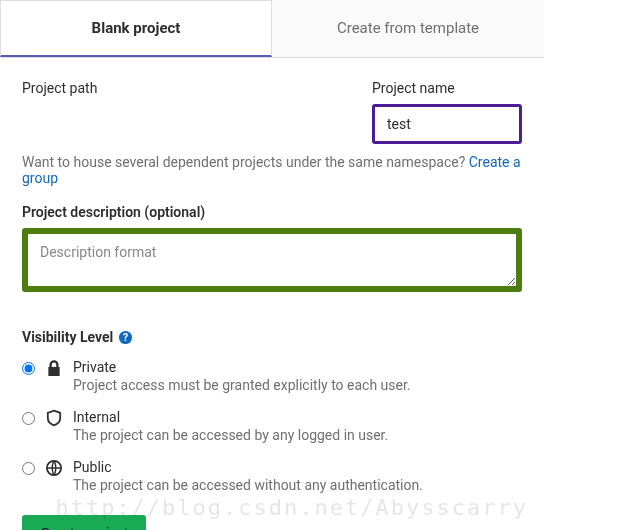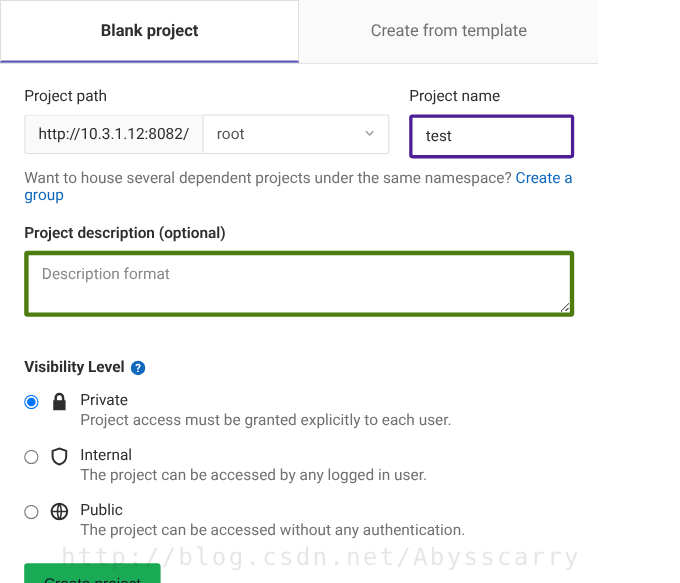--- a/index.html
+++ b/index.html
@@ -86,21 +86,21 @@
     }
     .hint {
       font-size: 14px;
       color: #707070;
       margin-top: 10px;
     }
     .hint a { color: #1068bf; text-decoration: none; }
     .section { margin-top: 18px; }
     .textarea {
       width: 100%;
-      border: 4px solid #4d7c0f;
+      border: 6px solid #4d7c0f;
       border-radius: 3px;
       padding: 10px 12px;
       font-size: 14px;
       color: #888;
       min-height: 60px;
       resize: vertical;
       font-family: inherit;
     }
     .textarea::placeholder { color: #888; }
     .vis-heading {
@@ -166,31 +166,20 @@
 <div class="tabs">
   <div class="tab active">Blank project</div>
   <div class="tab">Create from template</div>
 </div>
 
 <div class="form">
 
   <div class="path-row">
     <div class="path-col">
       <label class="label">Project path</label>
-      <div class="input-group">
-        <div class="input-prefix">http://10.3.1.12:8082/</div>
-        <div class="select-wrap">
-          <span class="select-value">root</span>
-          <span class="chevron">
-            <svg width="10" height="10" viewBox="0 0 12 12">
-                  <path d="M2 4 L6 8 L10 4" stroke="#999" stroke-width="1.5" fill="none"></path>
-                </svg>
-          </span>
-        </div>
-      </div>
     </div>
     <div class="name-col">
       <label class="label">Project name</label>
       <input class="text-input" type="text" value="test" style="">
     </div>
   </div>
 
   <div class="hint">
     <span>Want to house several dependent projects under the same namespace? </span><a href="#">Create a group</a>
   </div>

